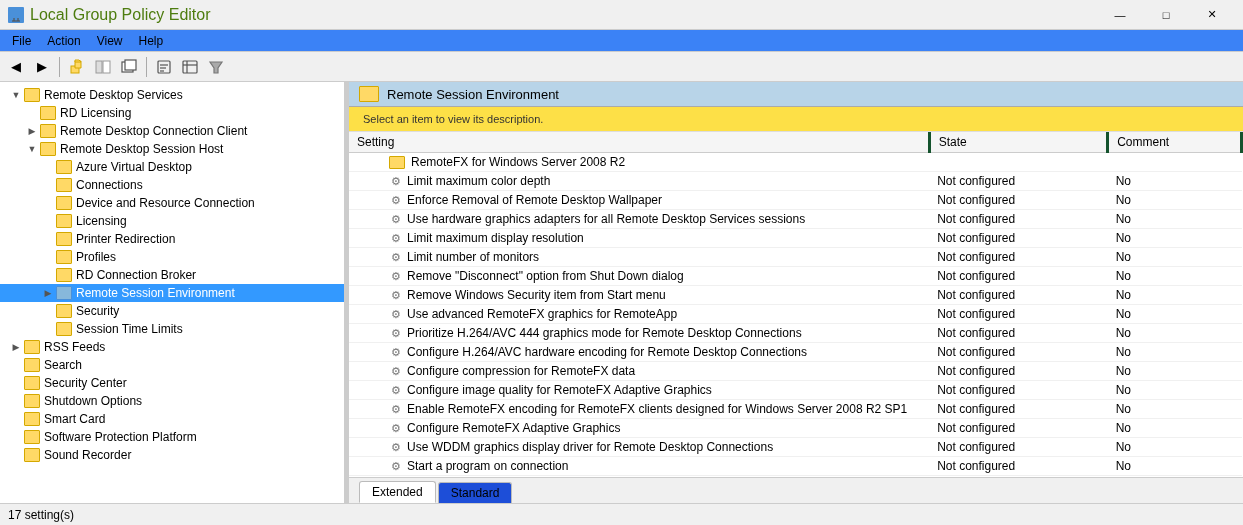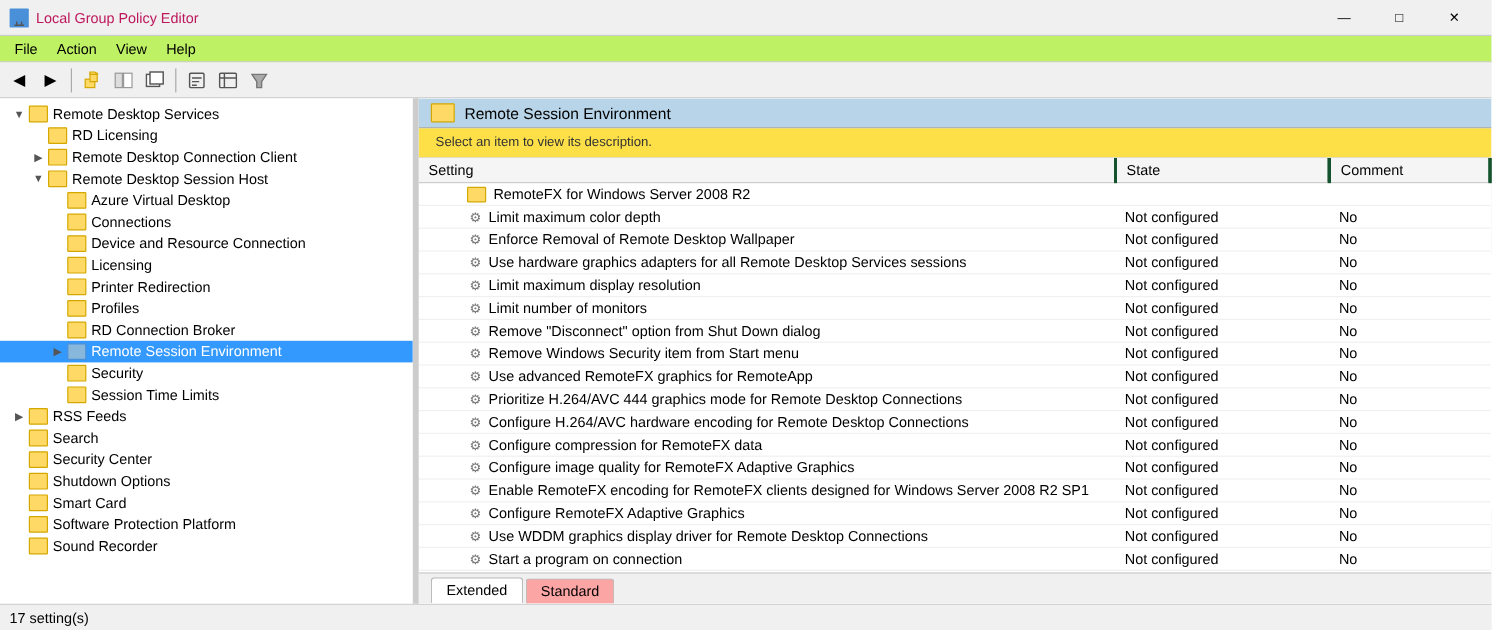--- a/index.html
+++ b/index.html
@@ -2,26 +2,26 @@
 <html><head>
   <meta charset="utf-8">
   <style>
     * { margin: 0; padding: 0; box-sizing: border-box; }
     body { font-family: 'Segoe UI', Tahoma, Geneva, Verdana, sans-serif; font-size: 12px; background: #f0f0f0; width: 1243px; height: 525px; overflow: hidden; }
 
     
     #title-bar { background: #f0f0f0; height: 30px; display: flex; align-items: center; padding: 0 8px; border-bottom: 1px solid #ccc; justify-content: space-between; }
     #title-bar-left { display: flex; align-items: center; gap: 6px; }
     #title-bar-icon { width: 16px; height: 16px; background: #4a90d9; border-radius: 1px; display: flex; align-items: center; justify-content: center; font-size: 10px; color: white; }
-    #title-text { font-size: 12px; color: #be185d; }
+    #title-text { font-size: 16px; color: #4d7c0f; }
     #window-controls { display: flex; gap: 0; }
     .win-btn { width: 46px; height: 30px; display: flex; align-items: center; justify-content: center; cursor: pointer; font-size: 11px; }
 
     
-    #menu-bar { height: 22px; display: flex; align-items: center; padding: 0 4px; background: #bef264; border-bottom: 1px solid #ccc; }
+    #menu-bar { height: 22px; display: flex; align-items: center; padding: 0 4px; background: #3b82f6; border-bottom: 1px solid #ccc; }
     .menu-item { padding: 2px 8px; cursor: pointer; font-size: 12px; }
 
     
     #toolbar { height: 30px; display: flex; align-items: center; padding: 2px 4px; background: #f0f0f0; border-bottom: 1px solid #ccc; gap: 2px; }
     .tb-btn { width: 24px; height: 24px; display: flex; align-items: center; justify-content: center; cursor: pointer; border: 1px solid transparent; font-size: 13px; }
     .tb-separator { width: 1px; height: 20px; background: #aaa; margin: 0 3px; }
 
     
     #main { display: flex; height: calc(525px - 82px - 22px); }
 
@@ -52,21 +52,21 @@
     #settings-table { width: 100%; border-collapse: collapse; }
     #settings-table thead th { position: sticky; top: 0; background: #f5f5f5; border-bottom: 1px solid #ccc; border-right: 3px solid #14532d; padding: 3px 8px; text-align: left; font-size: 12px; font-weight: normal; z-index: 1; }
     #settings-table tbody tr { border-bottom: 1px solid #f0f0f0; }
     #settings-table td { padding: 2px 8px; font-size: 12px; vertical-align: middle; }
     .policy-icon { width: 14px; height: 14px; display: inline-flex; align-items: center; justify-content: center; margin-right: 4px; flex-shrink: 0; color: #888; font-size: 10px; }
     .setting-cell { display: flex; align-items: center; margin-left: 32px; }
     .group-row td { font-weight: normal; padding: 3px 8px; background: white; }
 
     
     #bottom-tabs { height: 26px; background: #f0f0f0; border-top: 1px solid #ccc; display: flex; align-items: flex-end; padding-left: 10px; }
-    .tab { padding: 3px 12px; background: #fca5a5; border: 1px solid #bbb; border-bottom: none; cursor: pointer; font-size: 12px; margin-right: 2px; border-radius: 3px 3px 0 0; }
+    .tab { padding: 3px 12px; background: #1d4ed8; border: 1px solid #bbb; border-bottom: none; cursor: pointer; font-size: 12px; margin-right: 2px; border-radius: 3px 3px 0 0; }
     .tab.active { background: white; border-bottom: 1px solid white; z-index: 1; }
 
     
     #status-bar { height: 22px; background: #f0f0f0; border-top: 1px solid #ccc; display: flex; align-items: center; padding: 0 8px; font-size: 12px; }
 
     
     ::-webkit-scrollbar { width: 14px; height: 14px; }
     ::-webkit-scrollbar-track { background: #f0f0f0; }
     ::-webkit-scrollbar-thumb { background: #c0c0c0; border: 3px solid #f0f0f0; border-radius: 7px; }
   </style>

